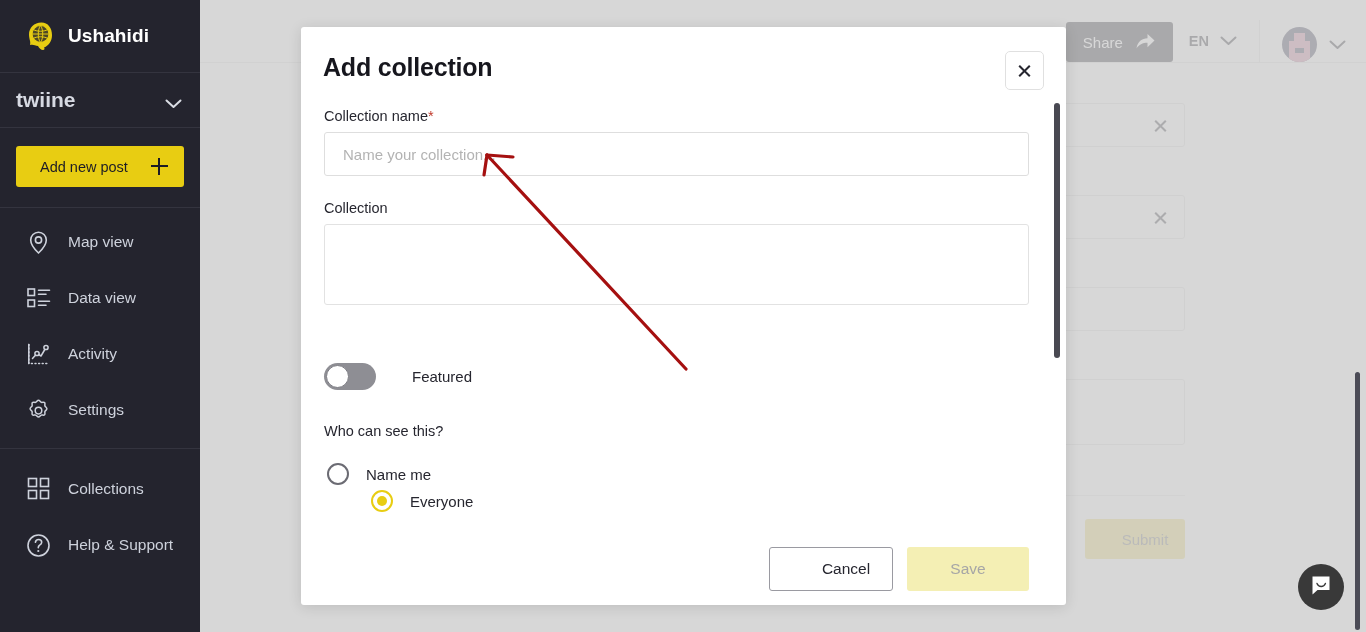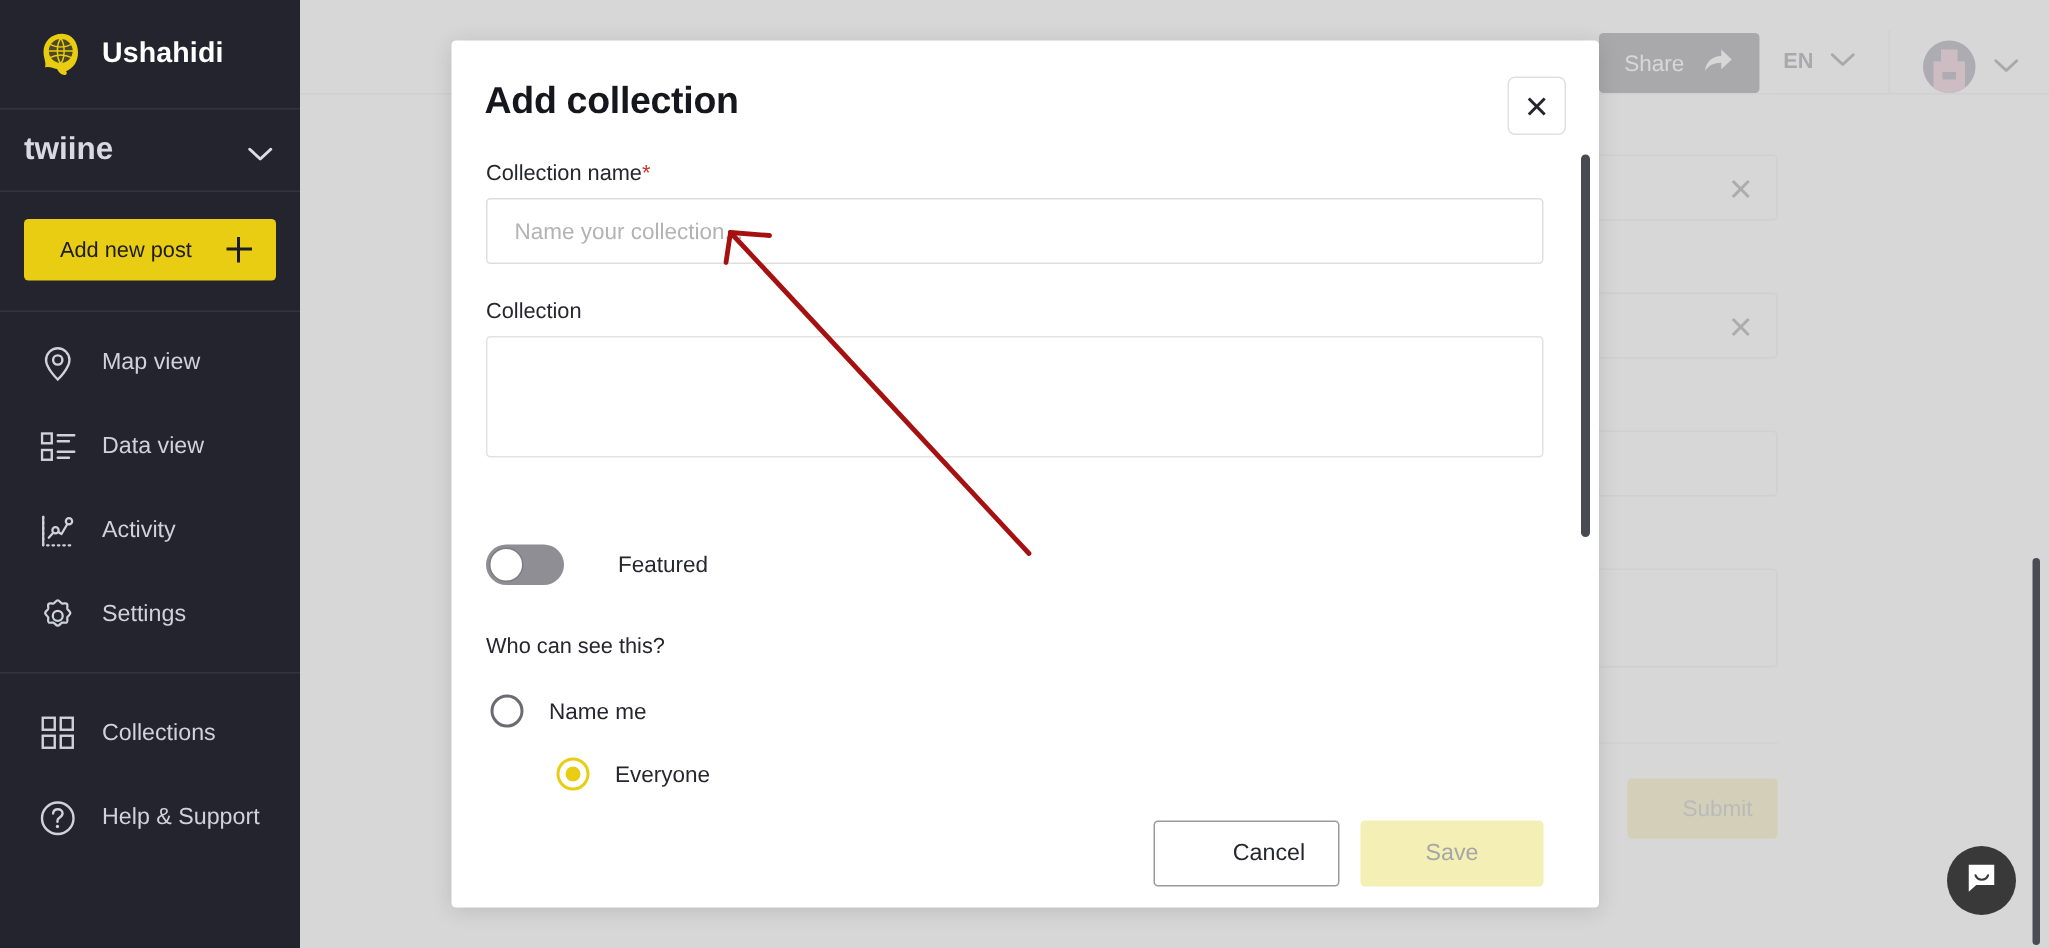--- a/index.html
+++ b/index.html
@@ -459,21 +459,21 @@
         <span class="toggle-label">Featured</span>
       </div>
 
       <div class="group-label">Who can see this?</div>
 
       <div class="radio-row" style="left:26px; top:360px;">
         <span class="radio"></span>
         <span class="radio-label">Name me</span>
       </div>
 
-      <div class="radio-row" style="left:26px; top:402px;padding-left:44px;">
+      <div class="radio-row" style="left:26px; top:387px;padding-left:44px;">
         <span class="radio checked"></span>
         <span class="radio-label">Everyone</span>
       </div>
     </div>
 
     <div class="modal-scrollbar"></div>
 
     <div class="modal-footer">
       <button class="btn-cancel">Cancel</button>
       <button class="btn-save">Save</button>

